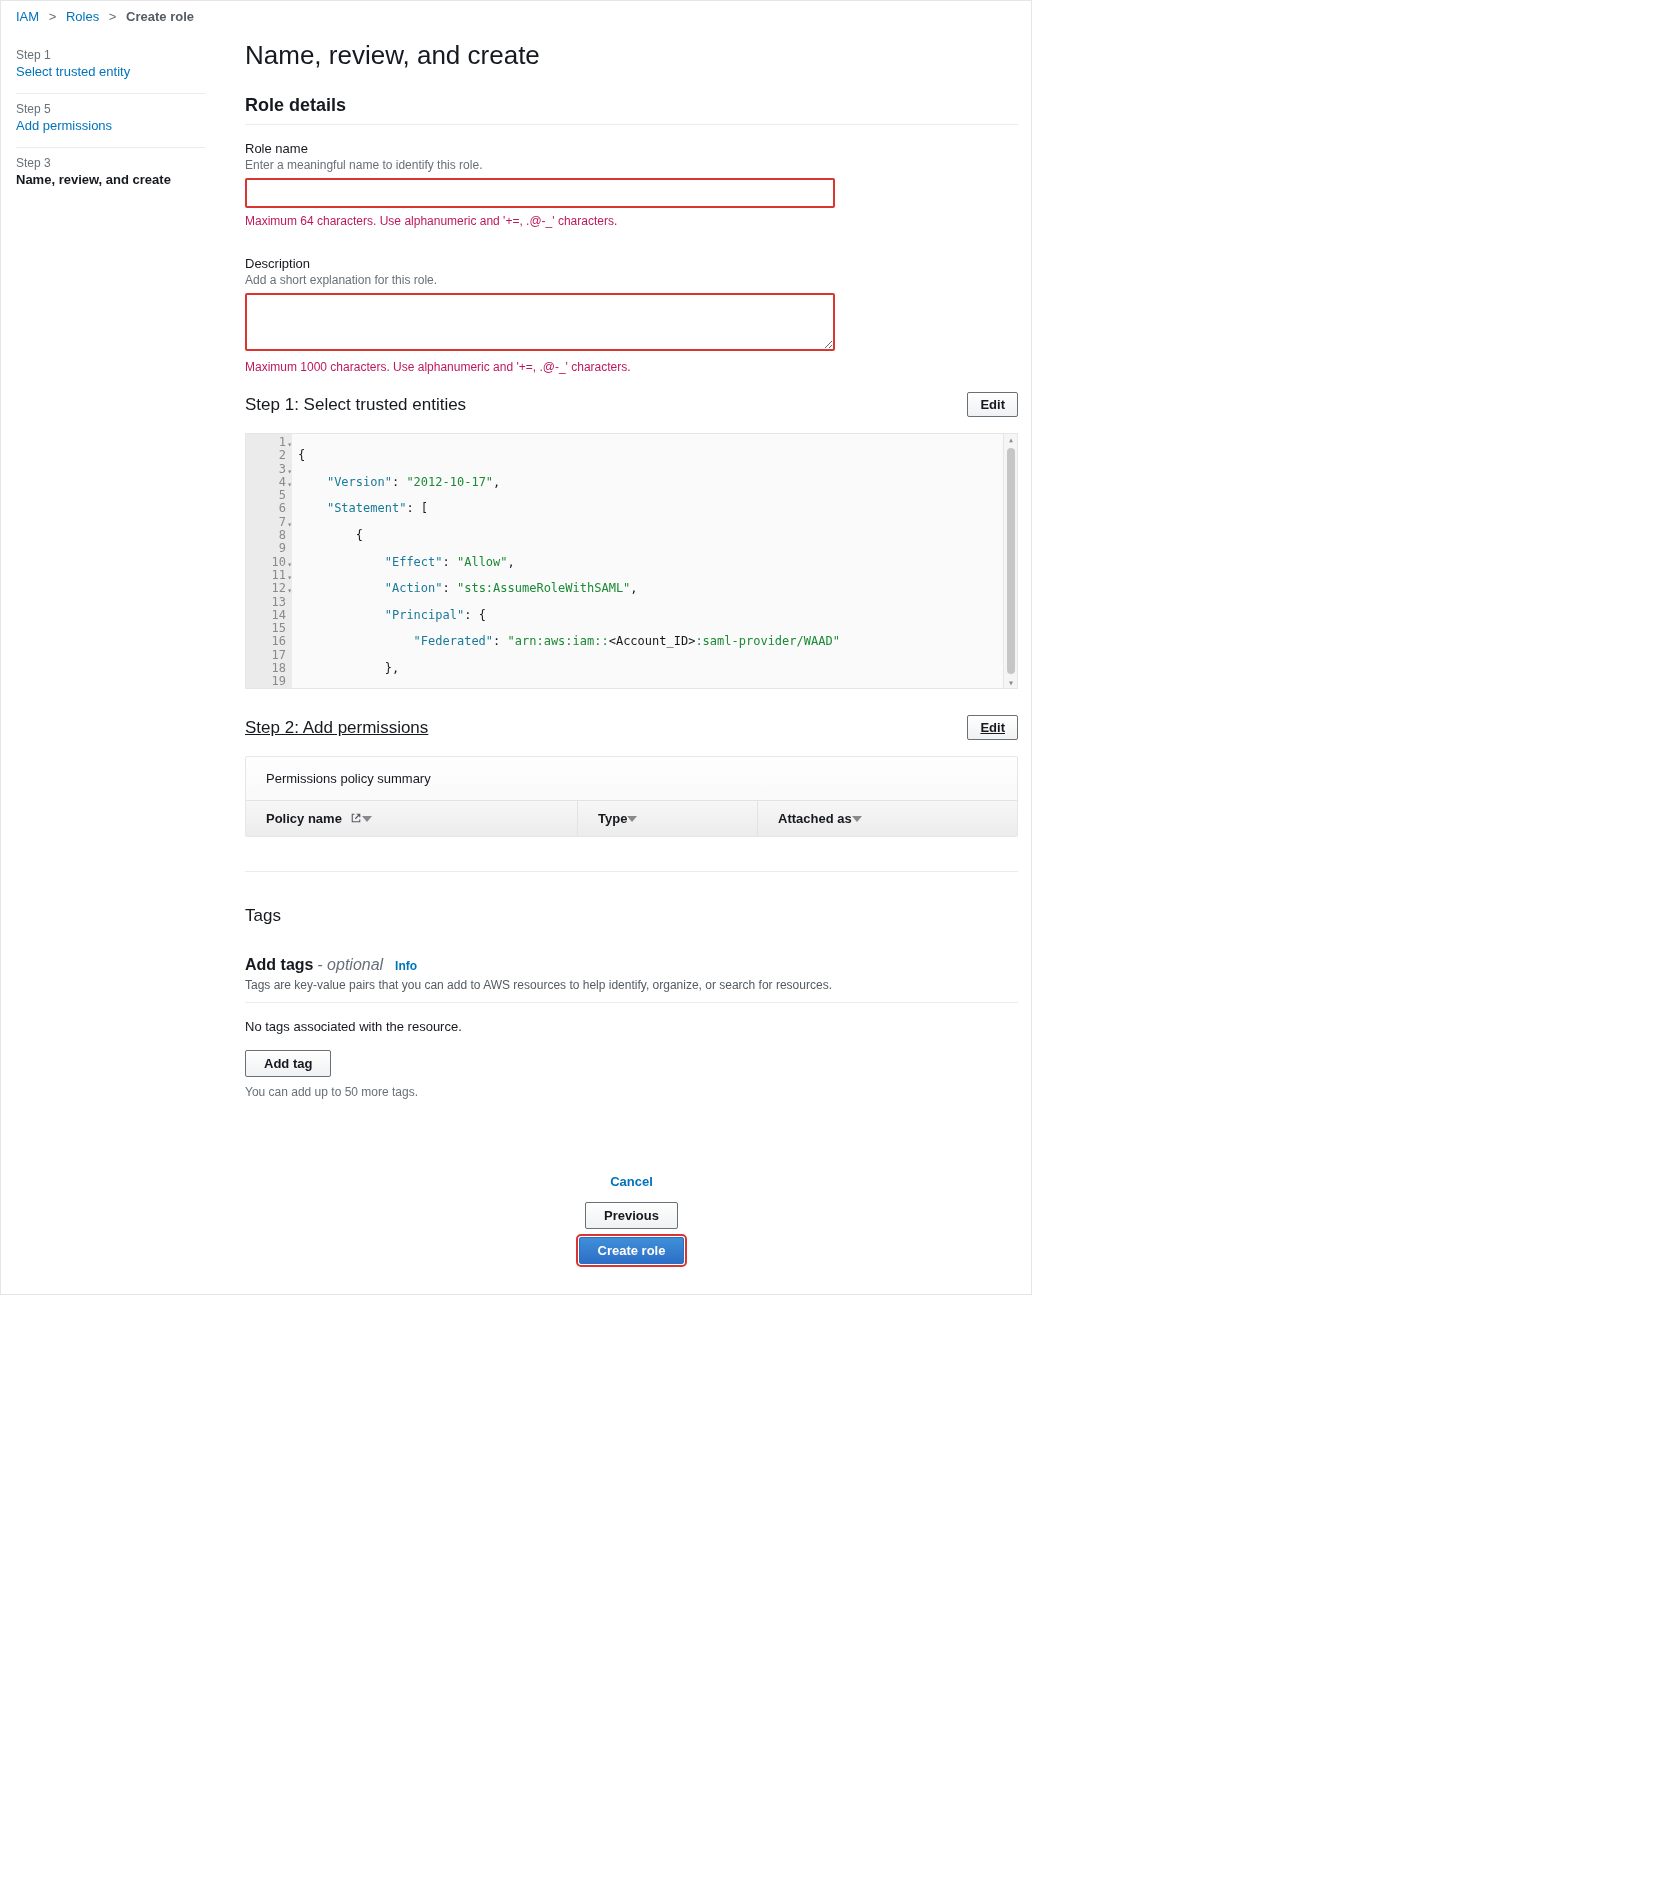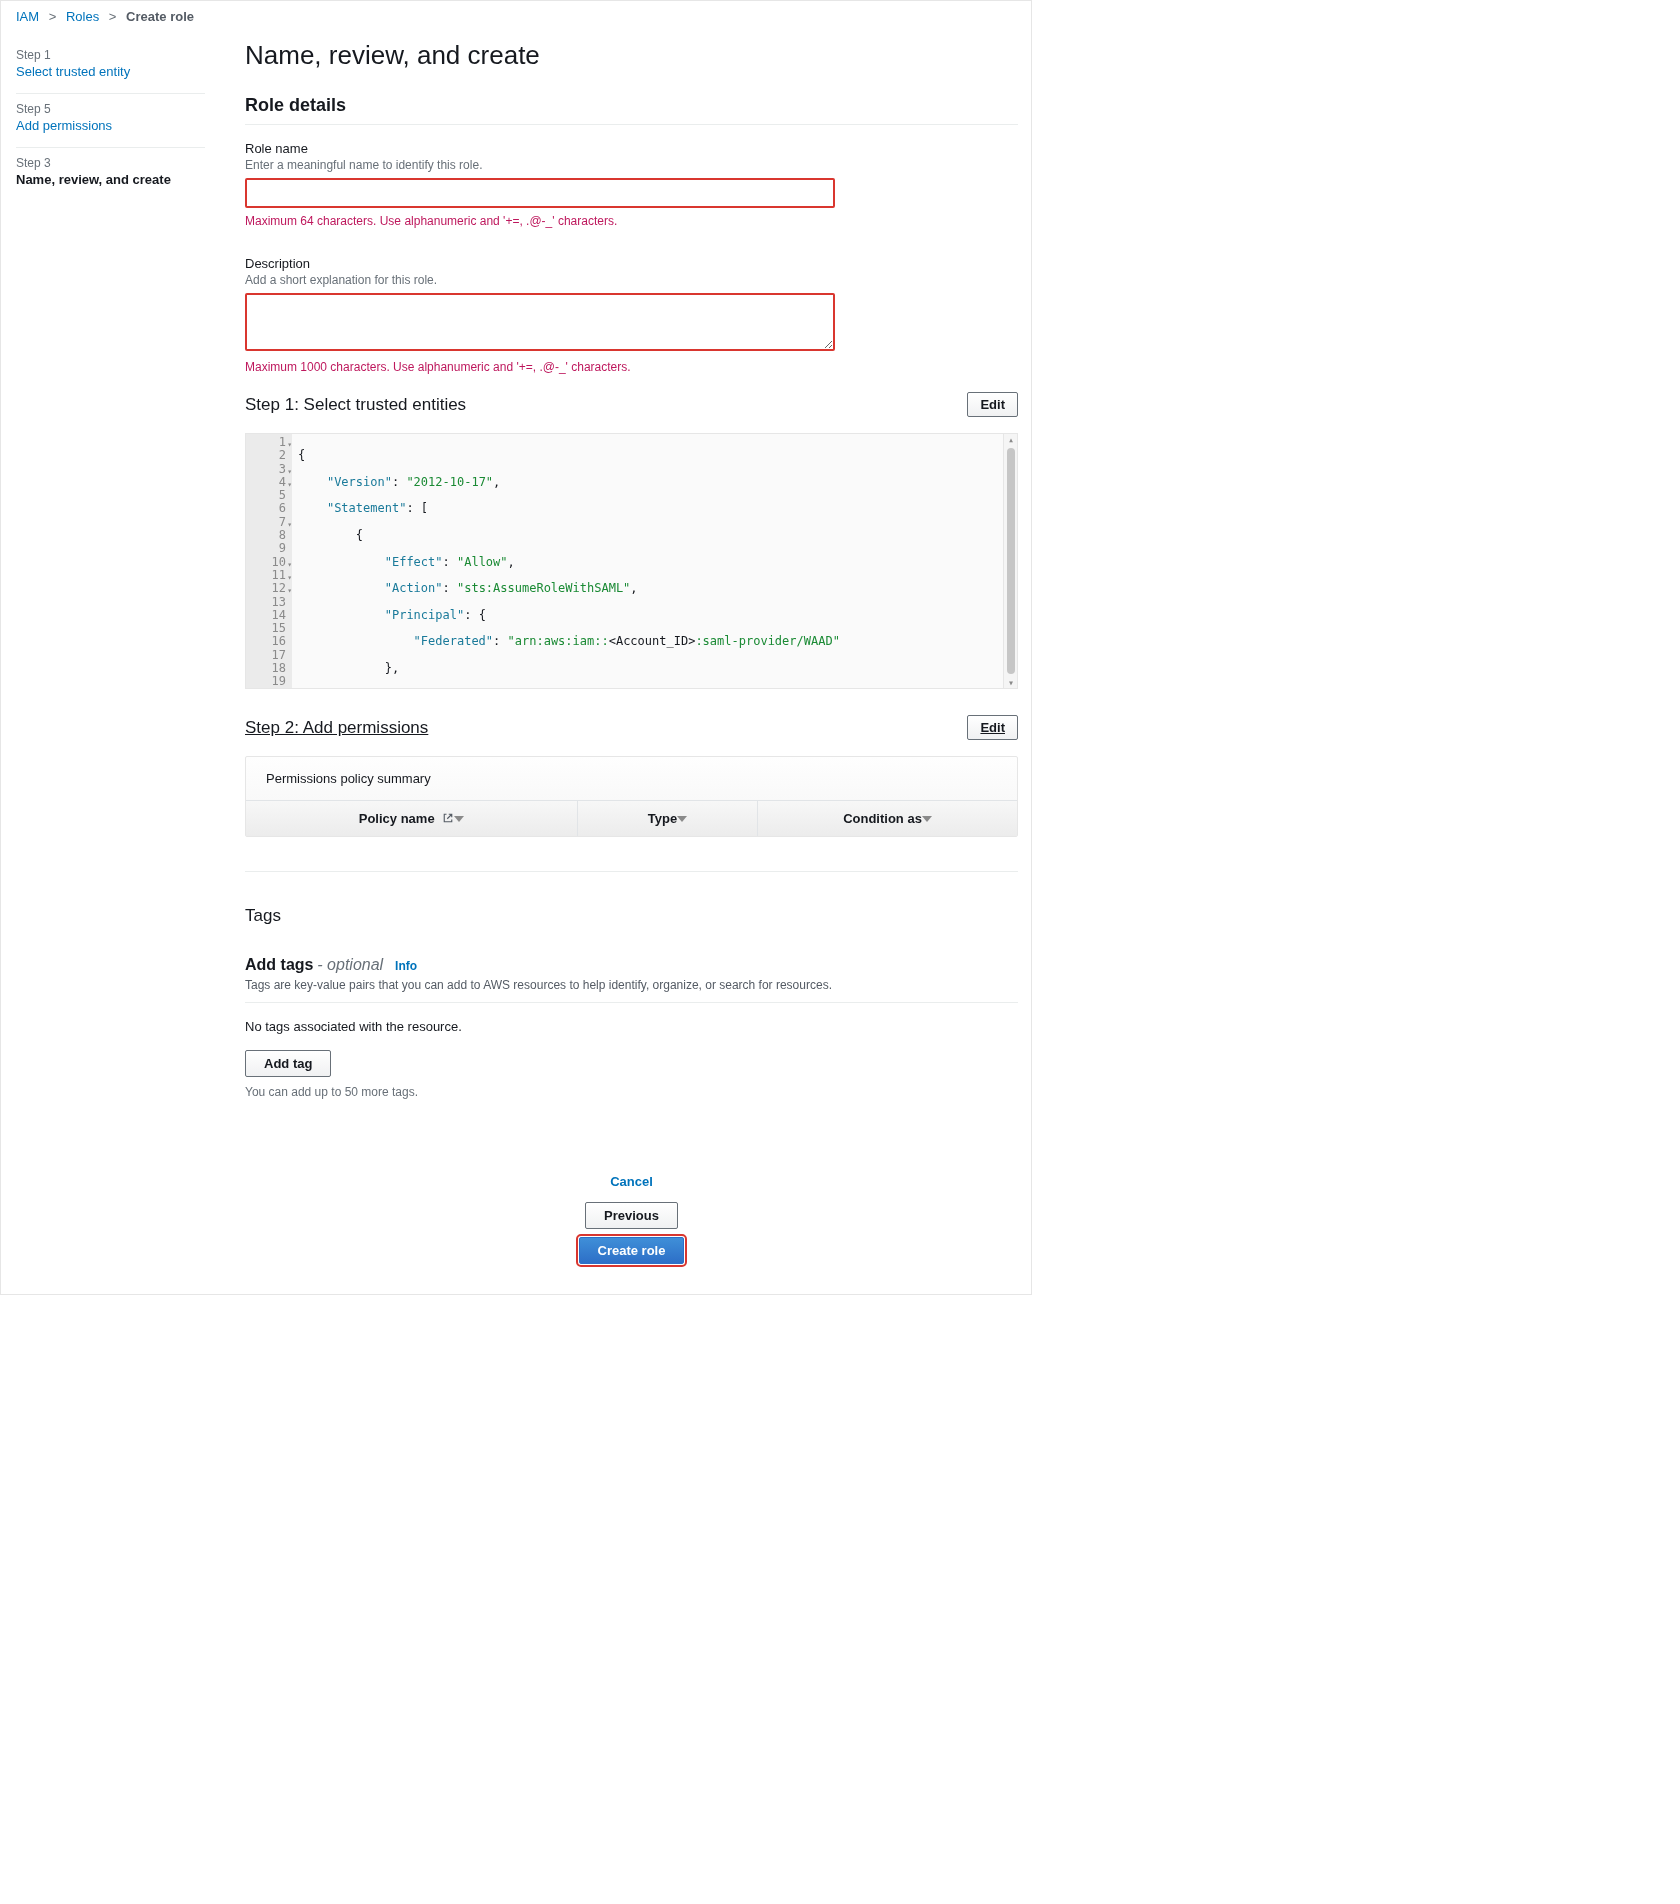--- a/index.html
+++ b/index.html
@@ -80,21 +80,21 @@
   .s { color:#1a8a34; }
   .plain { color:#16191f; }
   .scroll-col { width:14px; background:#f5f5f5; position:relative; border-left:1px solid #e6e6e6;}
   .scroll-arrow { position:absolute; left:0; width:14px; text-align:center; font-size:10px; color:#8a8a8a; }
   .scroll-arrow.up { top:0; }
   .scroll-arrow.down { bottom:0; }
   .scroll-thumb { position:absolute; left:3px; width:8px; top:14px; bottom:14px; background:#c6c6c6; border-radius:4px; }
   .perm-panel { margin-top:16px; border:1px solid #e6e6e6; background:linear-gradient(#fefefe,#f5f5f5); border-radius:2px;}
   .perm-header { padding:14px 20px; font-size:13px; color:#16191f; }
   .perm-table-header { display:flex; background:linear-gradient(#f7f7f7,#ececec); border-top:1px solid #e1e4e7;}
-  .perm-col { padding:10px 20px; font-size:13px; font-weight:700; border-right:1px solid #e1e4e7; display:flex; align-items:center; justify-content:center; }
+  .perm-col { padding:10px 20px; font-size:13px; font-weight:700; border-right:1px solid #e1e4e7; display:flex; align-items:center; justify-content:flex-start; }
   .perm-col:first-child { width:332px; }
   .perm-col:nth-child(2) { width:180px; }
   .perm-col:last-child { flex:1; border-right:none; }
   .sort-icon { width:0;height:0;border-left:5px solid transparent;border-right:5px solid transparent;border-top:6px solid #8a8a8a;}
   .ext-icon { display:inline-block; width:12px;height:12px; margin-left:4px; vertical-align:-1px;}
   .tags-title { font-size:17px; font-weight:400; margin-top:34px; }
   .addtags-row { margin-top:30px; }
   .addtags-title { font-size:16px; font-weight:700; display:inline; }
   .optional { font-size:16px; font-style:italic; color:#687078; font-weight:400; }
   .info-link { font-size:12px; color:#0073bb; margin-left:8px; font-weight:700; }
@@ -220,21 +220,21 @@
                 </svg>
             </span>
           </span>
           <span class="sort-icon"></span>
         </div>
         <div class="perm-col">
           <span>Type</span>
           <span class="sort-icon"></span>
         </div>
         <div class="perm-col">
-          <span>Condition as</span>
+          <span>Attached as</span>
           <span class="sort-icon"></span>
         </div>
       </div>
     </div>
 
     <hr class="section" style="margin-top:34px;">
 
     <div class="tags-title">Tags</div>
 
     <div class="addtags-row">

